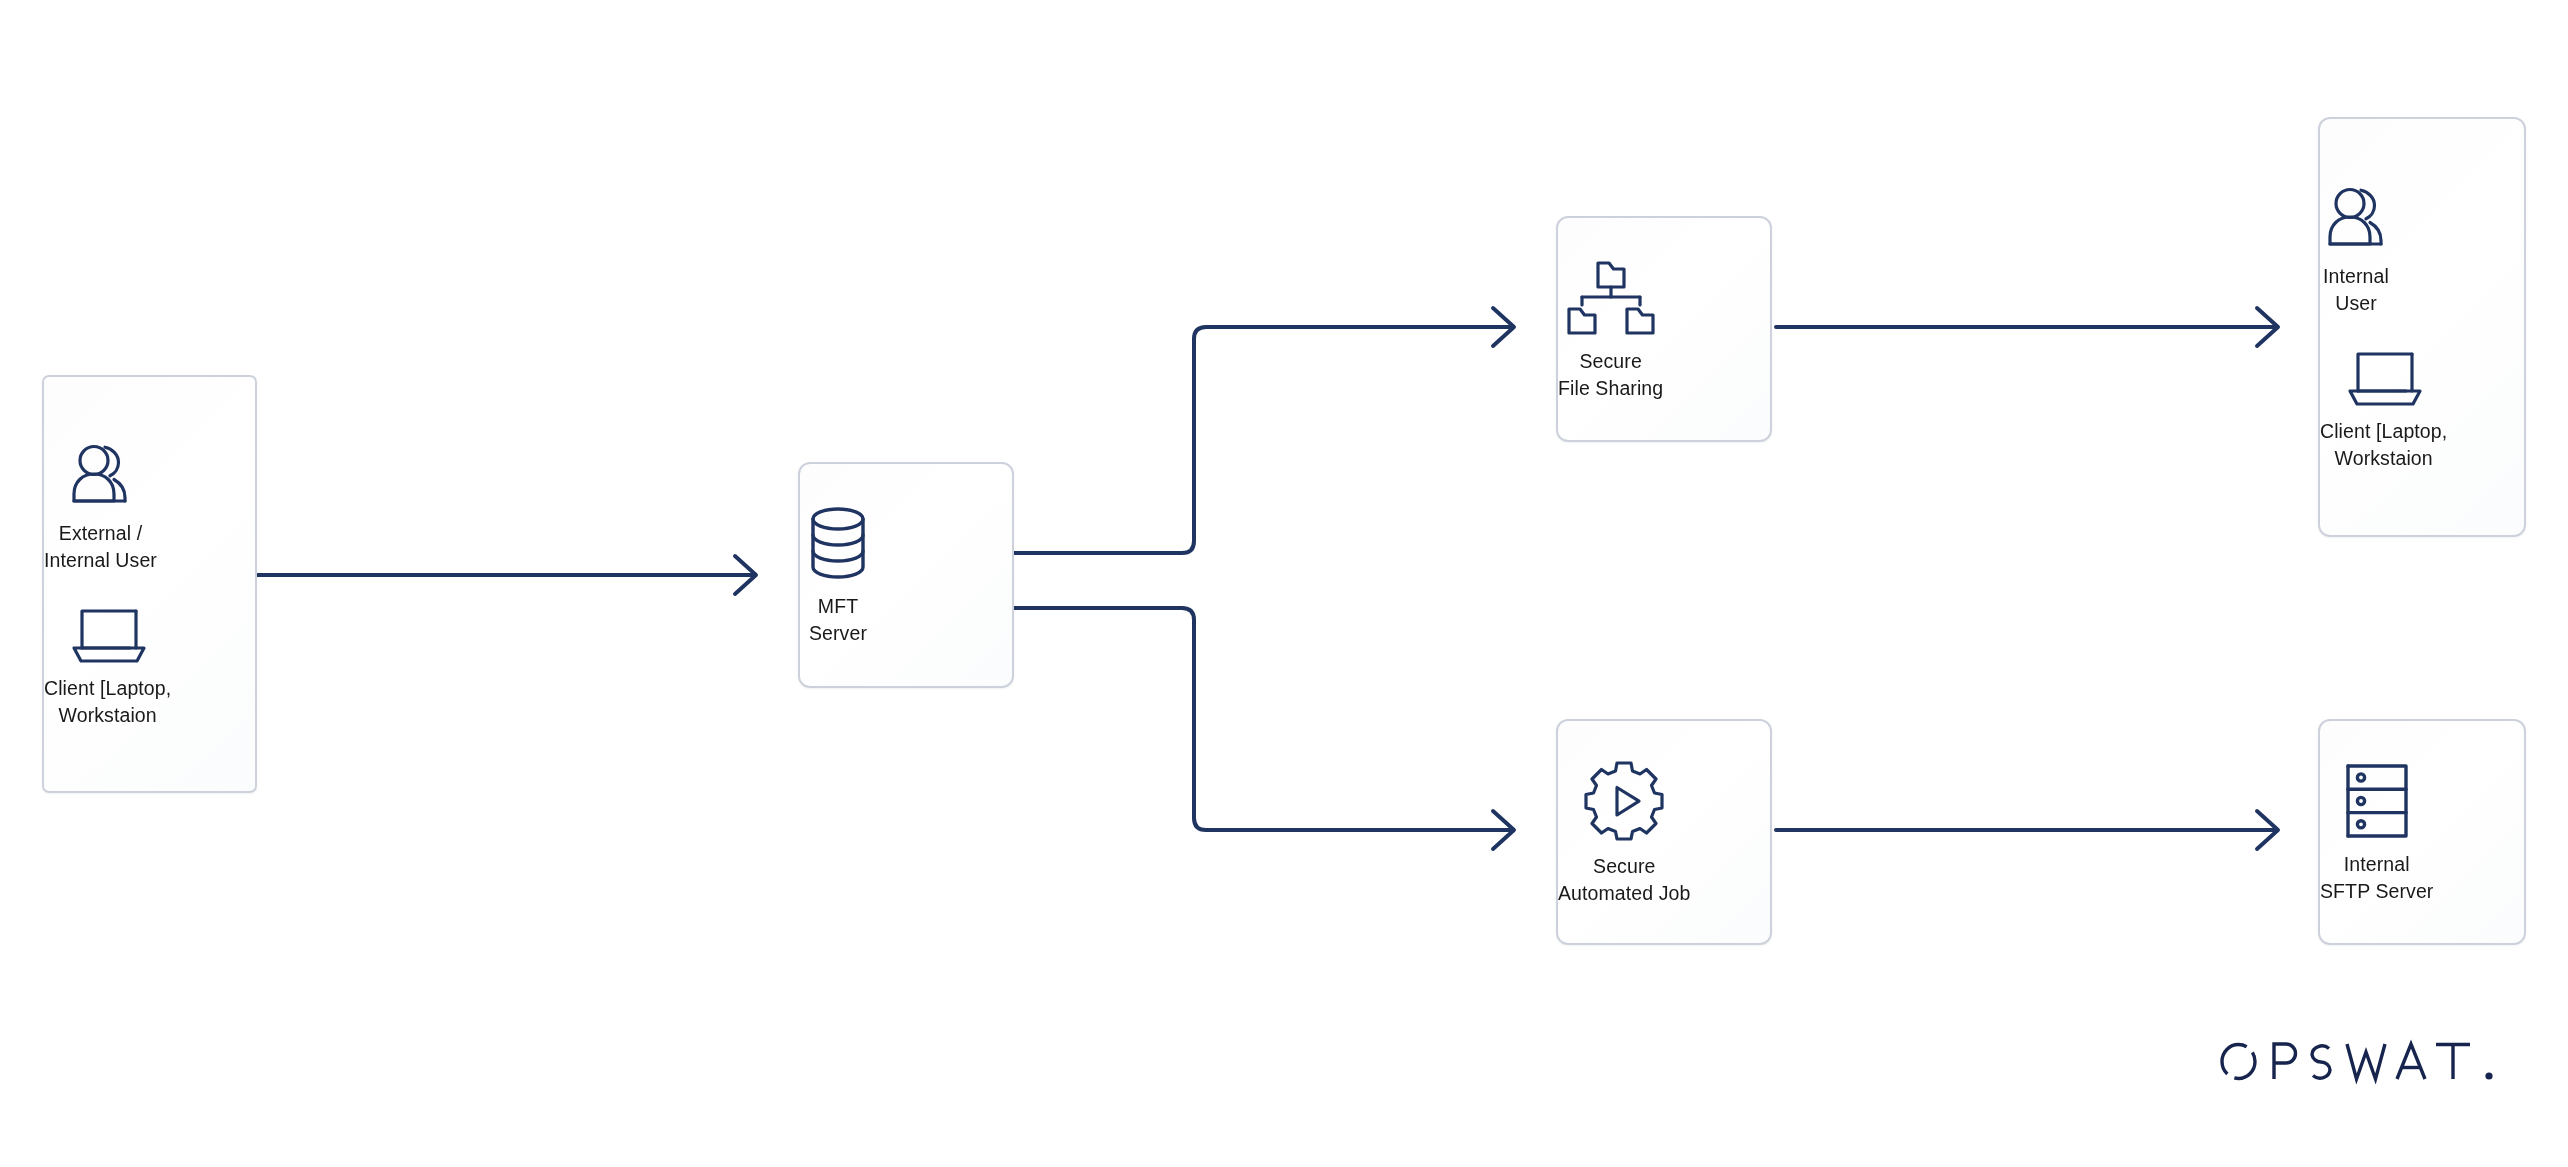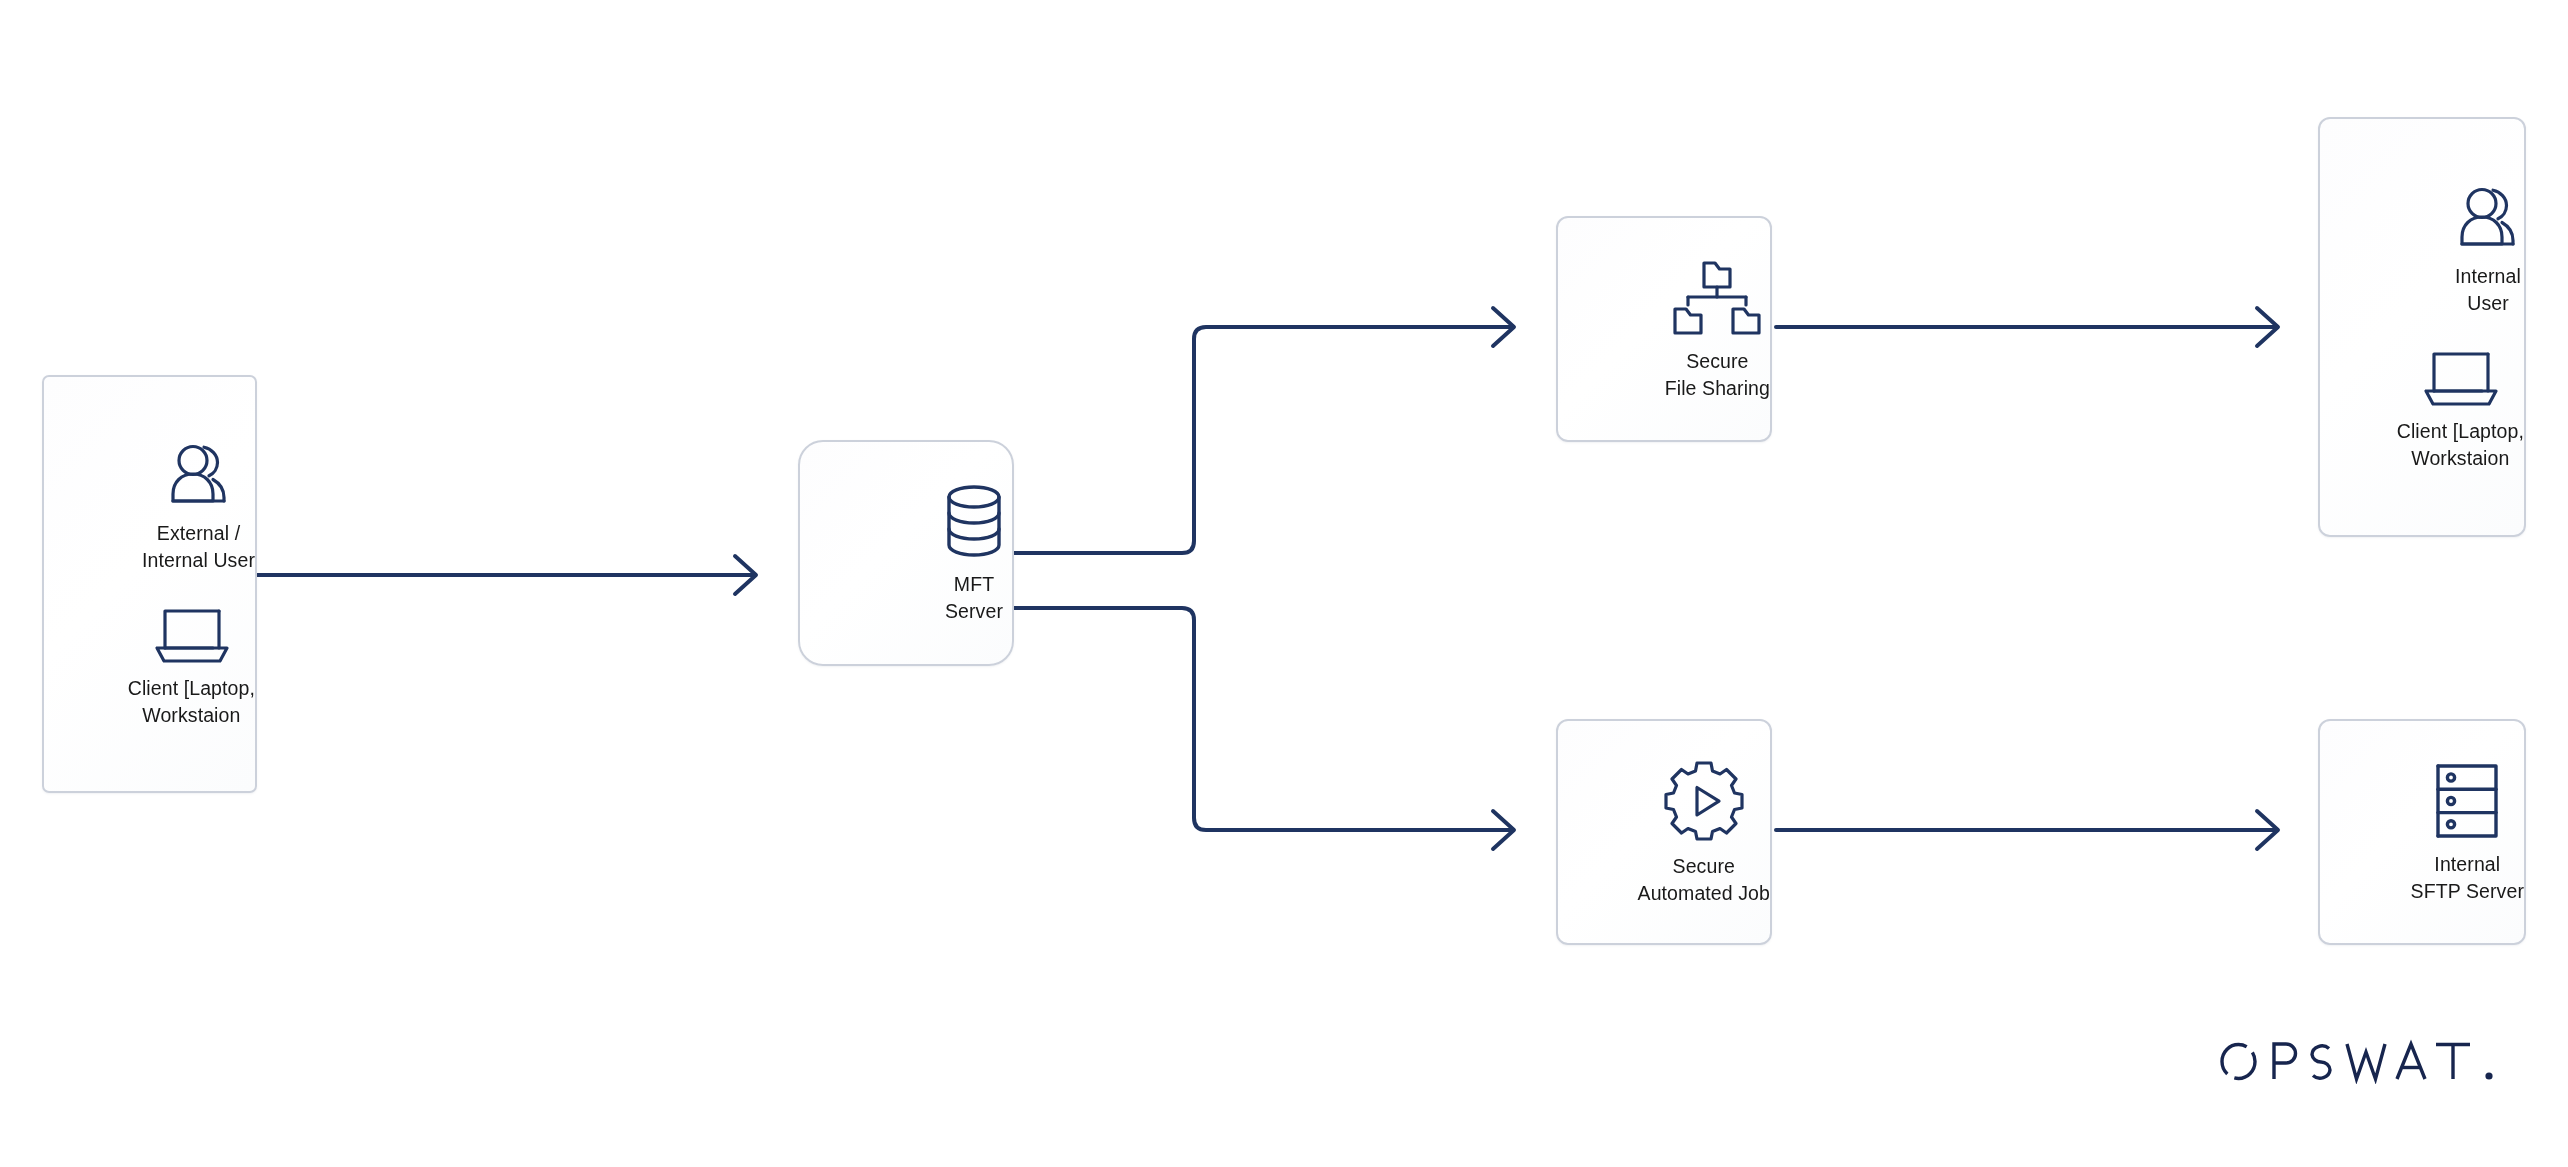--- a/index.html
+++ b/index.html
@@ -20,21 +20,21 @@
   }
   
   .node {
     position: absolute;
     box-sizing: border-box;
     background: linear-gradient(135deg, #fdfdfe 0%, #ffffff 45%, #fbfcfd 100%);
     border: 2px solid #ccd1db;
     border-radius: 12px;
     display: flex;
     flex-direction: column;
-    align-items: flex-end;
+    align-items: flex-start;
     justify-content: center;
     box-shadow: 0 1px 2px rgba(120,130,150,0.10);
   }
   .node-block {
     display: flex;
     flex-direction: column;
     align-items: center;
   }
   .node-spacer { height: 30px; }
   .icon-wrap {
@@ -125,21 +125,21 @@
           <path d="M66 7 L66 44"></path>
           <path d="M12 44 L60 44"></path>
           <path d="M4 44 L74 44 L67 57 L11 57 Z"></path>
         </svg>
       </div>
       <div class="node-label">Client [Laptop,
 Workstaion</div>
     </div>
   </div>
 
-  <div class="node" style="left:798px; top:440px; width:216px; height:226px;border-radius:25px;">
+  <div class="node" style="left:798px; top:462px; width:216px; height:226px;">
     <div class="node-block">
       <div class="icon-wrap">
         <svg width="76" height="80" viewBox="0 0 76 80" fill="none" stroke="#1f3461" stroke-width="3.4" stroke-linecap="round" stroke-linejoin="round">
           <ellipse cx="38" cy="15" rx="25" ry="10"></ellipse>
           <path d="M13 15 L13 63 C13 68.5 24 73 38 73 C52 73 63 68.5 63 63 L63 15"></path>
           <path d="M13 31 C13 36.5 24 41 38 41 C52 41 63 36.5 63 31"></path>
           <path d="M13 47 C13 52.5 24 57 38 57 C52 57 63 52.5 63 47"></path>
         </svg>
       </div>
       <div class="node-label">MFT

